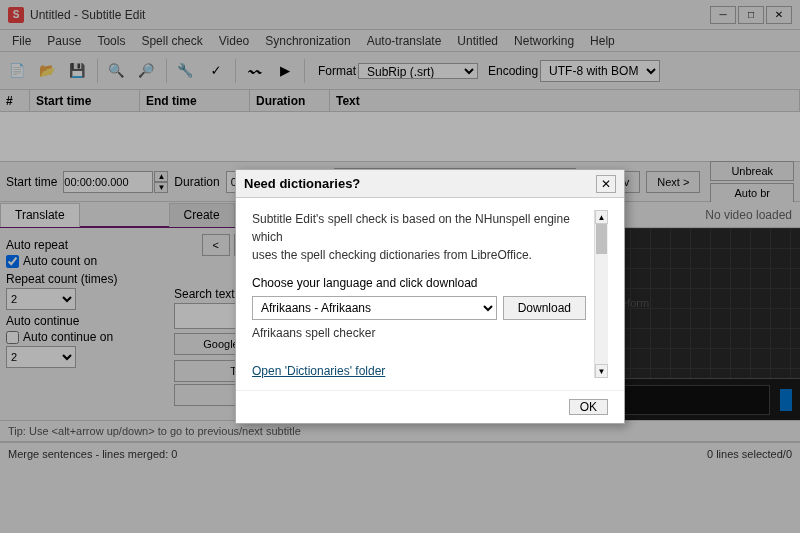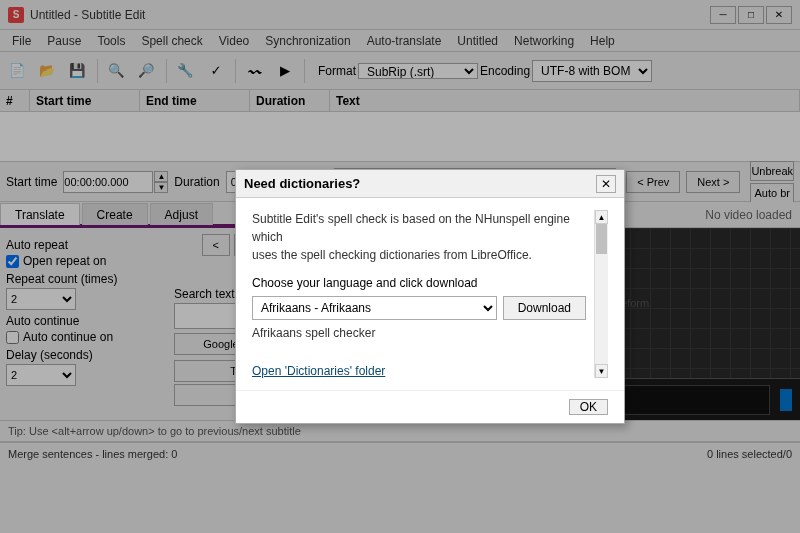--- a/index.html
+++ b/index.html
@@ -15,50 +15,50 @@
     
     .menu-bar { background: #f0f0f0; height: 22px; display: flex; align-items: center; padding: 0 4px; border-bottom: 1px solid #ccc; }
     .menu-item { padding: 2px 8px; cursor: pointer; font-size: 12px; color: #333; }
 
     
     .toolbar { background: #f0f0f0; height: 38px; display: flex; align-items: center; padding: 2px 4px; border-bottom: 1px solid #ccc; gap: 2px; }
     .toolbar-btn { width: 28px; height: 28px; border: 1px solid transparent; background: transparent; cursor: pointer; display: flex; align-items: center; justify-content: center; border-radius: 2px; }
     .toolbar-sep { width: 1px; height: 24px; background: #ccc; margin: 0 3px; }
     .format-label { font-size: 12px; margin-left: 8px; }
     .format-select { height: 16px; border: 1px solid #aaa; background: white; font-size: 12px; padding: 0 4px; min-width: 120px; }
-    .encoding-label { font-size: 12px; }
+    .encoding-label { font-size: 12px; margin-left: 8px; }
     .encoding-select { height: 22px; border: 1px solid #aaa; background: white; font-size: 12px; padding: 0 4px; min-width: 110px; }
 
     
     .grid-header { background: #f0f0f0; height: 22px; display: flex; align-items: center; border-bottom: 1px solid #ccc; }
     .grid-col { border-right: 1px solid #ccc; height: 100%; display: flex; align-items: center; padding: 0 6px; font-size: 12px; font-weight: bold; }
     .col-num { width: 30px; }
     .col-start { width: 110px; }
     .col-end { width: 110px; }
     .col-dur { width: 80px; }
     .col-text { flex: 1; }
     .grid-rows { height: 50px; background: white; border-bottom: 1px solid #ccc; }
 
     
     .edit-bar { background: #f0f0f0; height: 40px; display: flex; align-items: center; padding: 0 6px; border-bottom: 1px solid #ccc; gap: 6px; }
     .time-input { width: 90px; height: 22px; border: 1px solid #aaa; font-size: 11px; padding: 0 0; background: white; }
     .dur-input { width: 55px; height: 22px; border: 1px solid #aaa; font-size: 11px; padding: 0 4px; background: white; }
     .text-edit-area { flex: 1; height: 28px; border: 1px solid #aaa; background: white; margin: 0 4px; }
     .nav-btn { height: 22px; padding: 0 10px; border: 1px solid #aaa; background: #f0f0f0; cursor: pointer; font-size: 11px; }
     .spin-btn { width: 14px; height: 11px; border: 1px solid #aaa; background: #f0f0f0; font-size: 8px; cursor: pointer; display: flex; align-items: center; justify-content: center; }
     .spin-group { display: flex; flex-direction: column; }
-    .right-btn { height: 20px; padding: 0 0; border: 1px solid #aaa; background: #f0f0f0; cursor: pointer; font-size: 11px; white-space: nowrap; }
+    .right-btn { height: 20px; padding: 0 20px; border: 1px solid #aaa; background: #f0f0f0; cursor: pointer; font-size: 11px; white-space: nowrap; }
 
     
     .main-area { display: flex; height: 218px; }
     .left-panel { width: 390px; border-right: 1px solid #ccc; display: flex; flex-direction: column; }
     .right-panel { flex: 1; background: #1a1a1a; position: relative; display: flex; flex-direction: column; }
 
     
-    .tabs { display: flex; background: #f0f0f0; border-bottom: 4px solid #701a75; height: 26px; }
+    .tabs { display: flex; background: #f0f0f0; border-bottom: 2px solid #701a75; height: 26px; justify-content: space-between; }
     .tab { padding: 4px 14px; cursor: pointer; font-size: 12px; border: 1px solid #ccc; border-bottom: none; background: #e0e0e0; margin-right: 2px; top: 1px; position: relative; }
     .tab.active { background: white; border-bottom-color: white; z-index: 1; }
 
     
     .translate-content { padding: 6px; flex: 1; display: flex; gap: 8px; }
     .left-controls { width: 160px; }
     .right-controls { flex: 1; }
     .checkbox-row { display: flex; align-items: center; gap: 4px; margin: 2px 0; font-size: 12px; }
     .label-text { font-size: 12px; margin: 4px 0 2px; }
     .select-small { height: 22px; border: 1px solid #aaa; background: white; font-size: 11px; width: 70px; }
@@ -215,32 +215,31 @@
       <div class="tab">Create</div>
       <div class="tab">Adjust</div>
     </div>
 
     <div class="translate-content">
 
       <div class="left-controls">
         <div class="label-text">Auto repeat</div>
         <div class="checkbox-row">
           <input type="checkbox" checked="" style="">
-          <span>Open repeat on</span>
+          <span>Auto count on</span>
         </div>
         <div class="label-text">Repeat count (times)</div>
         <select class="select-small">
           <option>2</option>
         </select>
         <div class="label-text">Auto continue</div>
         <div class="checkbox-row">
           <input type="checkbox" style="">
           <span>Auto continue on</span>
         </div>
-        <div class="label-text">Delay (seconds)</div>
         <select class="select-small">
           <option>2</option>
         </select>
       </div>
 
       <div class="right-controls">
         <div class="play-controls">
           <div class="play-row">
             <button class="play-btn">&lt;</button>
             <button class="play-btn wide">Play</button>

